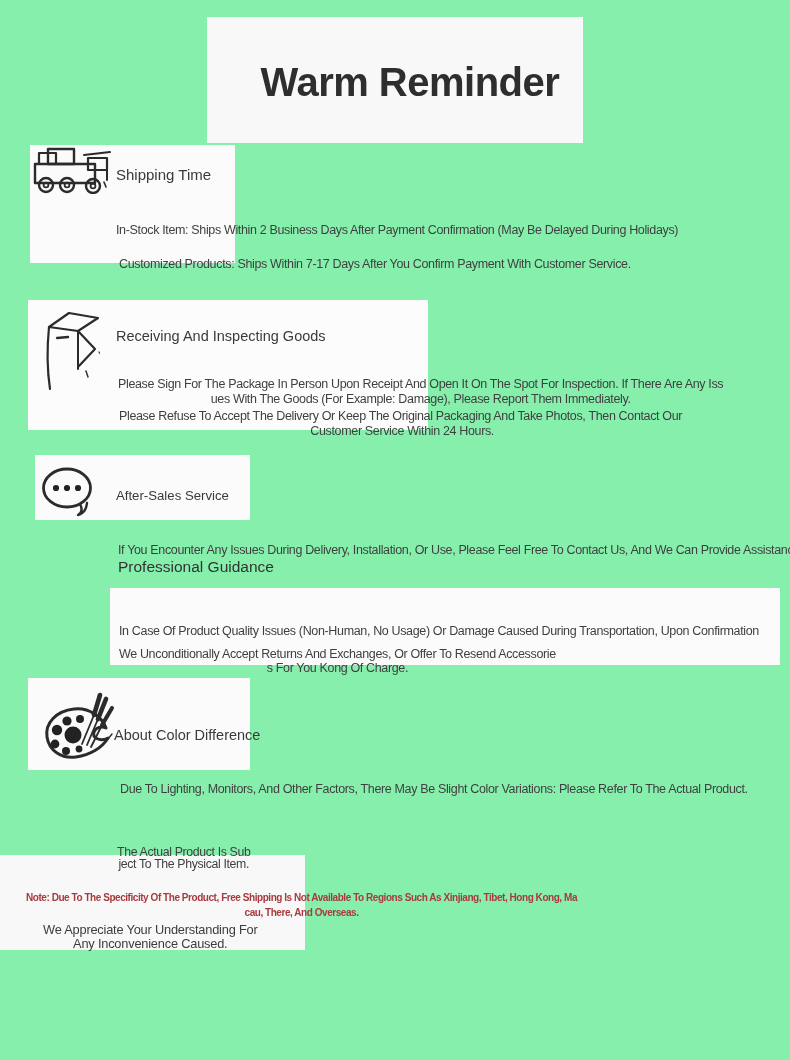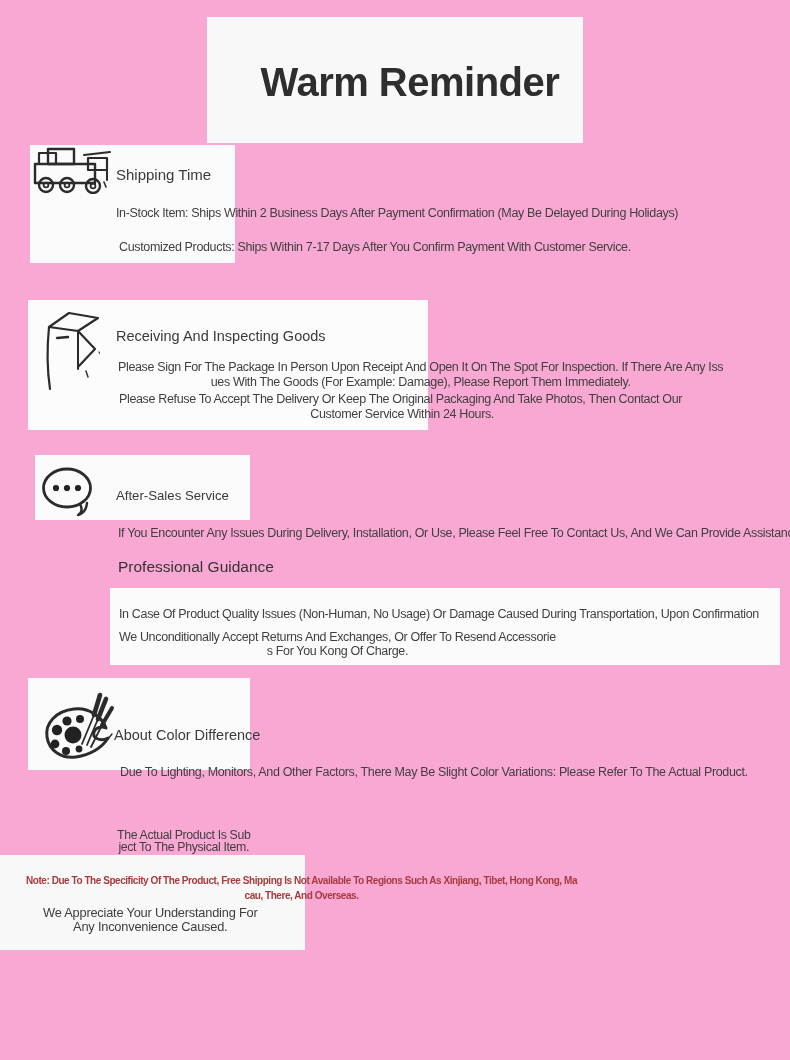--- a/index.html
+++ b/index.html
@@ -1,19 +1,19 @@
 <!DOCTYPE html>
 <html><head>
 <meta charset="utf-8">
 <style>
   html,body{margin:0;padding:0;background:#ffffff;}
   #page{
     position:relative;
     width:790px;height:1060px;
-    background:#f9a8d4;
+    background:#86efac;
     overflow:hidden;
     font-family:"Liberation Sans","DejaVu Sans",sans-serif;
     color:#3d3d3d;
   }
   
   .wm{position:absolute;pointer-events:none;}
   .wm.title-block{left:207px;top:17px;width:376px;height:126px;background:#f8f8f8;}
   .wm.b1{left:30px;top:145px;width:205px;height:118px;background:#fbfbfb;}
   .wm.b2{left:28px;top:300px;width:400px;height:130px;background:#fcfcfc;}
   .wm.b3{left:35px;top:455px;width:215px;height:65px;background:#fbfbfb;}
@@ -23,21 +23,21 @@
 
   .abs{position:absolute;text-align:center;}
   #page-title{
     left:30px;top:60px;width:760px;
     text-align:center;
     font-size:40px;font-weight:700;
     color:#2e2e2e;letter-spacing:-0.5px;
     white-space:nowrap;
   }
   .sec-heading{color:#3a3a3a;white-space:nowrap;}
-  .para{white-space:pre;font-size:12.5px;letter-spacing:-0.35px;line-height:15px;color:#3f3f3f;}
+  .para{white-space:pre;font-size:12.5px;letter-spacing:-0.35px;line-height:15px;color:#3f3f3f;margin-top:17px;}
   .para div{white-space:pre;}
 
   
   #icon-truck{left:33px;top:146px;}
   #h-shipping{left:116px;top:166px;font-size:15px;}
   #p-shipping-1{left:116px;top:206px;}
   #p-shipping-2{left:119px;top:240px;}
 
   
   #icon-box{left:42px;top:307px;}

